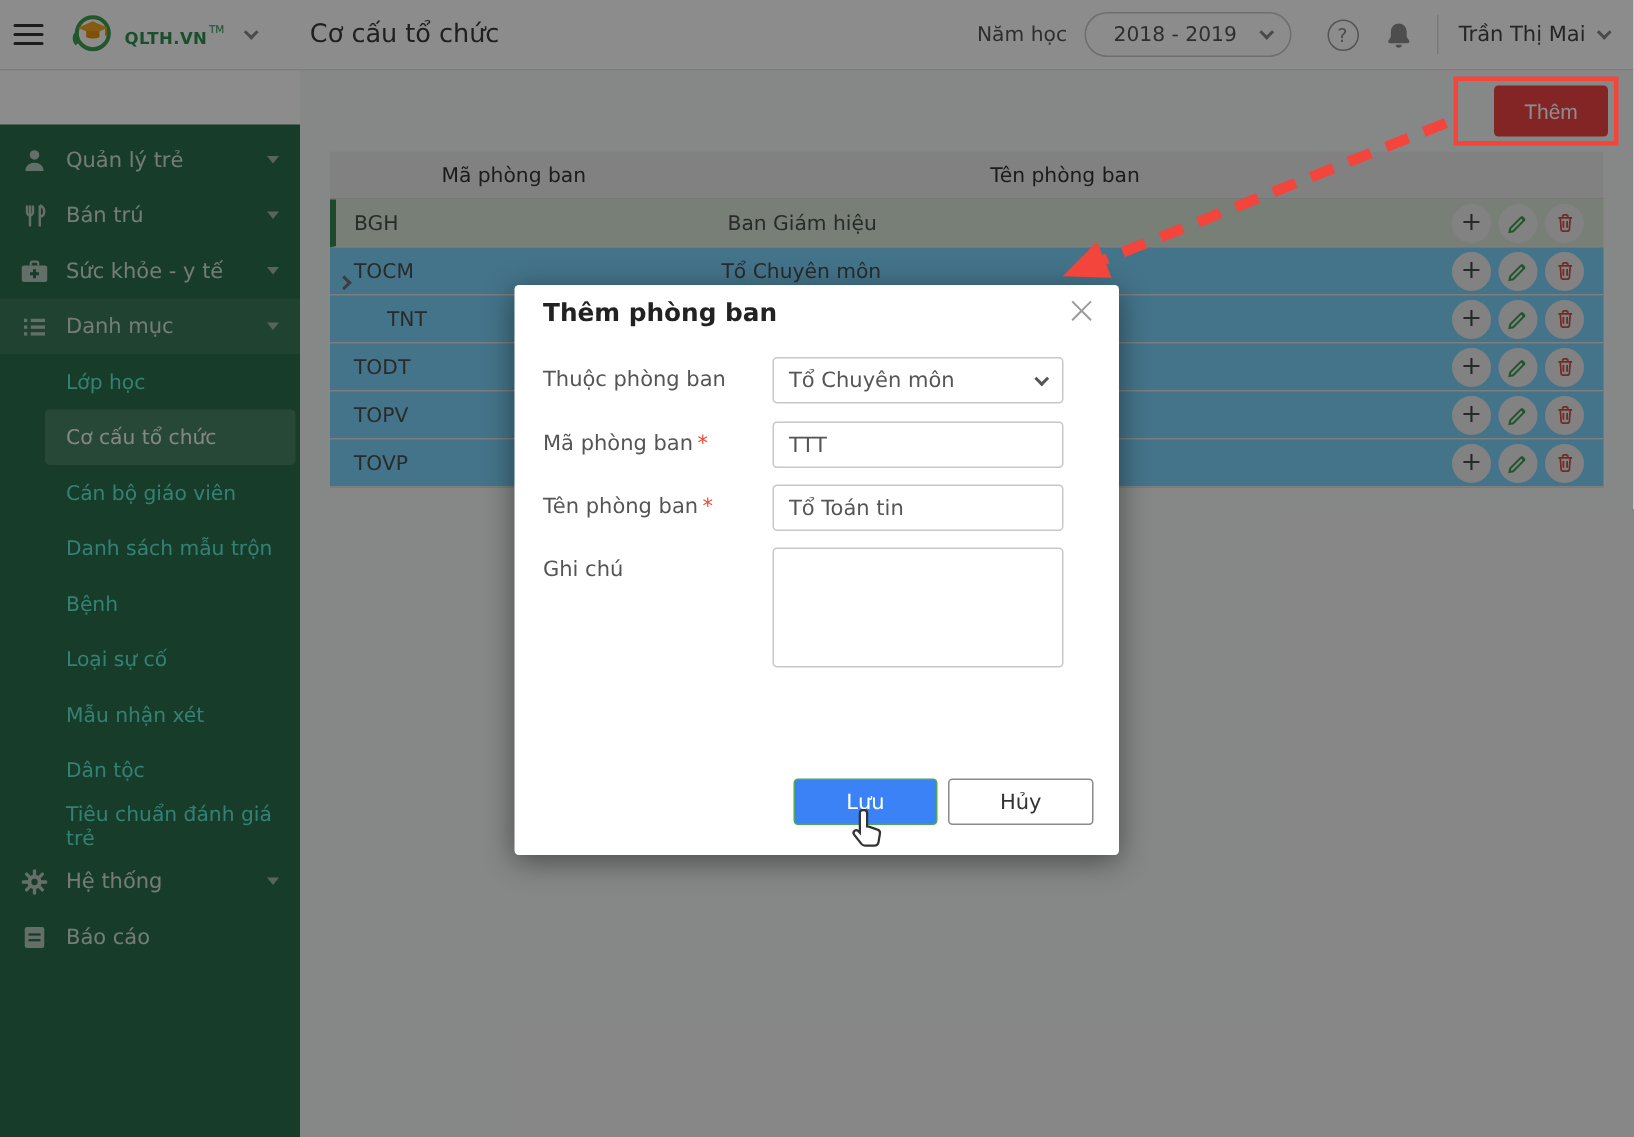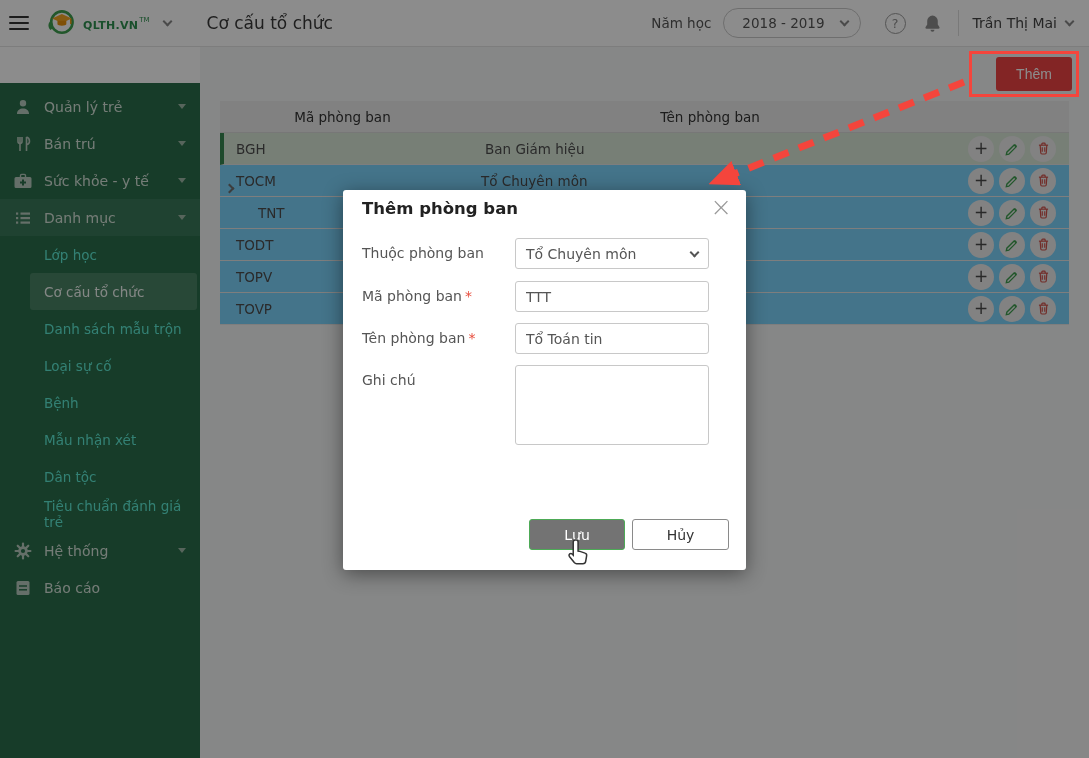--- a/index.html
+++ b/index.html
@@ -69,21 +69,21 @@
   .modal-close { position:absolute; right:14px; top:2px; font-size:26px; color:#9a9a9a; cursor:pointer; font-weight:300; }
   .f-label { position:absolute; left:19px; width:150px; height:31px; line-height:31px; font-size:14px; color:#555; }
   .req { color:#e74c3c; margin-left:3px; }
   .f-field { position:absolute; left:172px; width:194px; height:31px; border:1px solid #c8c8c8; border-radius:3px;
              font-size:14px; color:#555; background:#fff; }
   input.f-field { padding:0 10px; font-family:inherit; }
   .f-select { display:flex; align-items:center; padding:0 10px; cursor:pointer; }
   .f-select .chev { margin-left:auto; margin-top:-3px; border-color:#555; }
   textarea.f-field { height:80px; resize:none; padding:6px 10px; font-family:inherit; }
   .btn { position:absolute; height:31px; border-radius:3px; font-size:14px; cursor:pointer; font-family:inherit; }
-  .btn-save { left:186px; top:329px; width:96px; background:#737373; color:#fff; border:1px solid #4daa56; }
+  .btn-save { left:186px; top:329px; width:96px; background:#3b82f6; color:#fff; border:1px solid #4daa56; }
   .btn-cancel { left:289px; top:329px; width:97px; background:#fff; color:#333; border:1px solid #8a8a8a; }
 
   
   .anno-box { position:absolute; left:969px; top:51px; width:110px; height:46px; border:3px solid #f4453c; z-index:80; }
   .anno-arrow { position:absolute; inset:0; z-index:80; pointer-events:none; }
   .cursor-hand { position:absolute; left:566px; top:538px; z-index:90; pointer-events:none; }
 </style>
 </head>
 <body>
 
@@ -164,23 +164,24 @@
             <rect x="2" y="12.5" width="2.2" height="2.2"></rect>
             <rect x="6.5" y="12.5" width="9.5" height="2.2"></rect>
           </g>
         </svg>
       <span class="lbl">Danh mục</span>
         <span class="caret"></span>
     </div>
 
     <div class="sub-item">Lớp học</div>
     <div class="sub-item active">Cơ cấu tổ chức</div>
+    <div class="sub-item">Cán bộ giáo viên</div>
     <div class="sub-item">Danh sách mẫu trộn</div>
+    <div class="sub-item">Bệnh</div>
     <div class="sub-item">Loại sự cố</div>
-    <div class="sub-item">Bệnh</div>
     <div class="sub-item">Mẫu nhận xét</div>
     <div class="sub-item">Dân tộc</div>
     <div class="sub-item">Tiêu chuẩn đánh giá trẻ</div>
 
     <div class="side-item">
       <svg class="sicon" viewBox="0 0 18 18">
           <g fill="currentColor">
             <rect x="7.9" y="0.5" width="2.2" height="17" rx="1"></rect>
             <rect x="7.9" y="0.5" width="2.2" height="17" rx="1" transform="rotate(45 9 9)"></rect>
             <rect x="7.9" y="0.5" width="2.2" height="17" rx="1" transform="rotate(90 9 9)"></rect>

